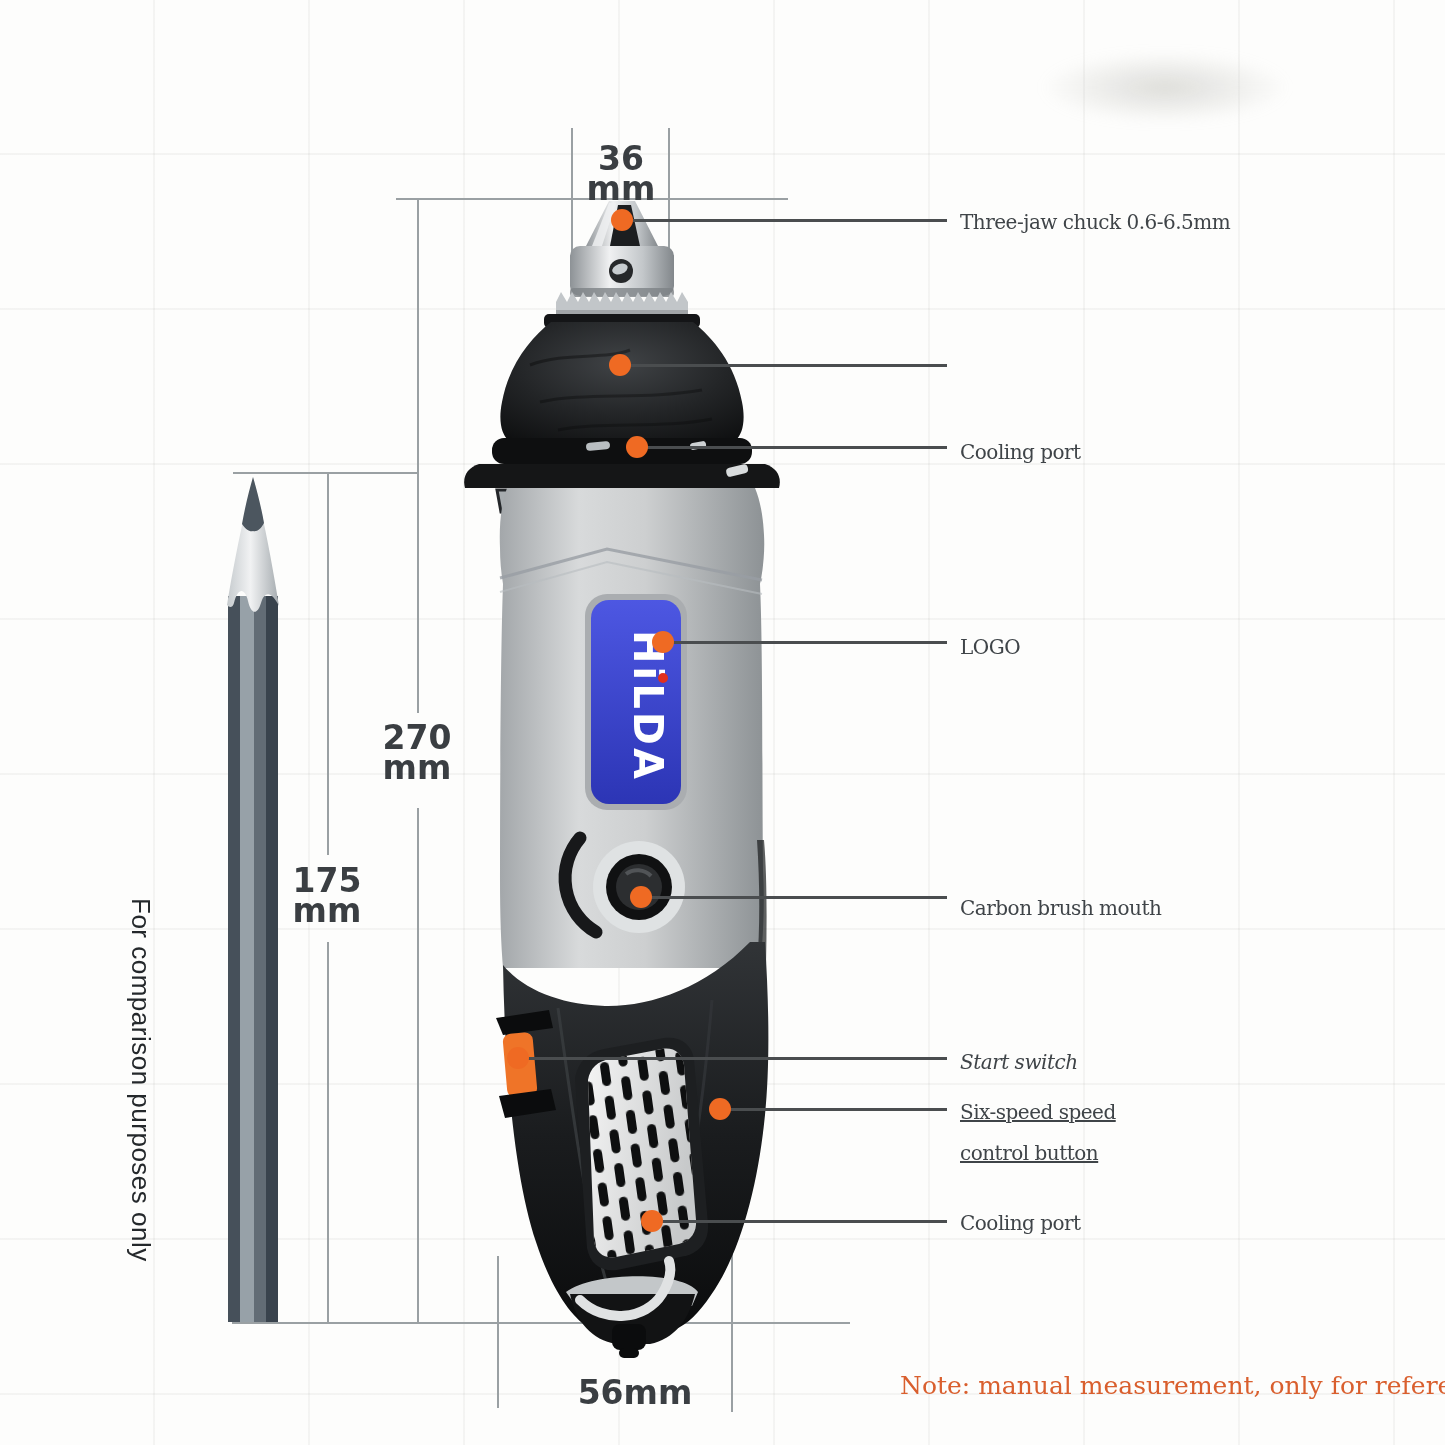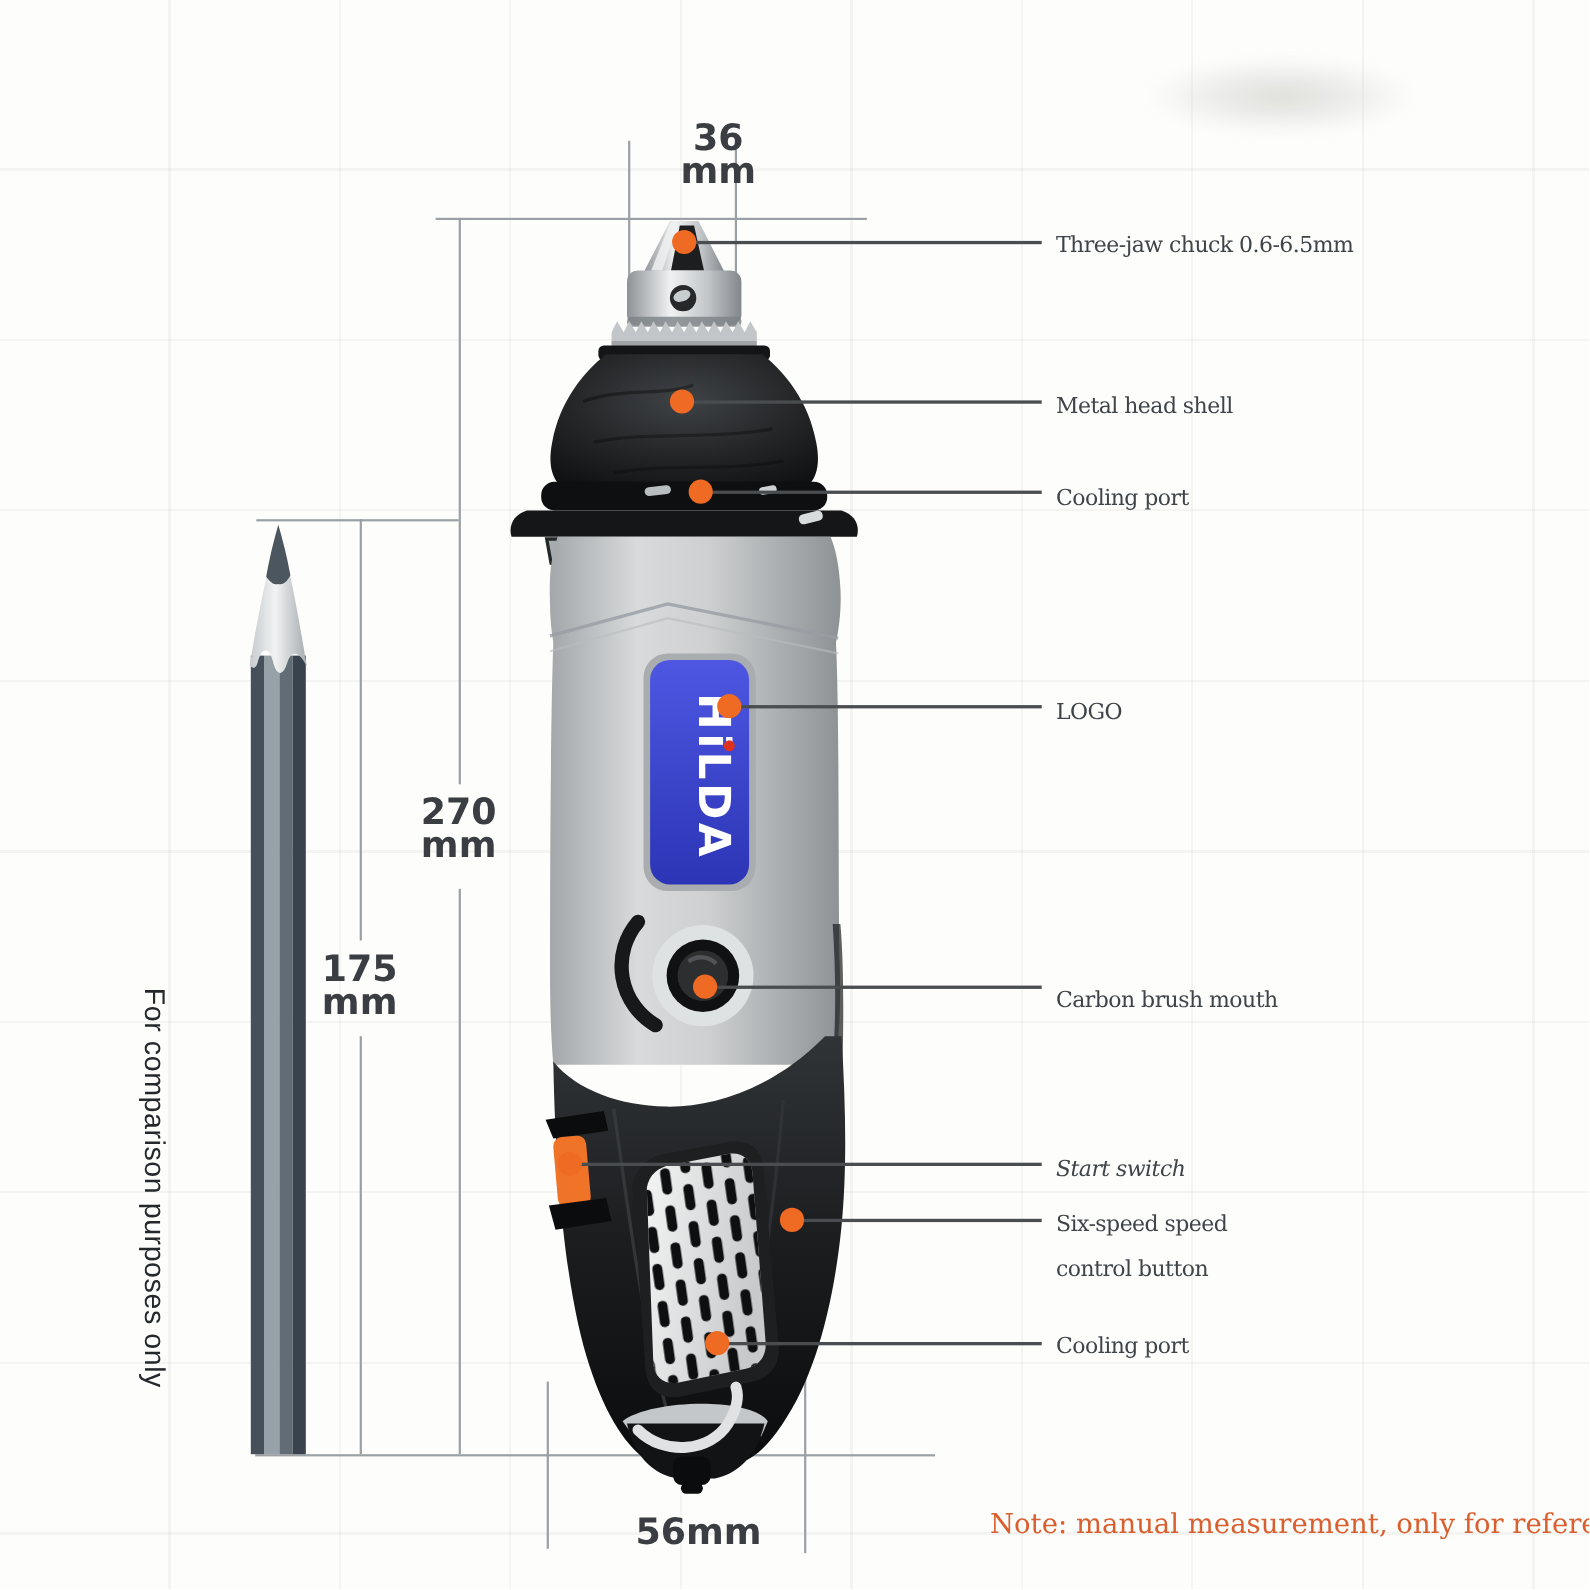--- a/index.html
+++ b/index.html
@@ -20,21 +20,21 @@
   .dlh{position:absolute;height:1.5px;background:#9aa0a3;}
   
   .dim{position:absolute;font-weight:bold;font-size:33px;line-height:30px;
     color:#3a3e42;text-align:center;letter-spacing:0;}
   
   .cl{position:absolute;height:2.5px;background:#4a4d4f;}
   .dot{position:absolute;width:22px;height:22px;border-radius:50%;background:#ef6a23;}
   
   .lbl{position:absolute;left:960px;font-family:"DejaVu Serif","Liberation Serif",serif;
     font-size:20px;color:#3f4448;white-space:nowrap;letter-spacing:-0.5px;line-height:41px;}
-  .lbl span{display:block;}
+  .lbl span{display:block;text-decoration:underline;}
   
   .logo-word{position:absolute;left:561px;top:683px;width:174px;height:46px;
     transform:rotate(90deg);text-align:center;
     font-family:"DejaVu Sans",sans-serif;font-weight:bold;font-size:40px;
     color:#ffffff;letter-spacing:3px;line-height:46px;}
   .i-dot{position:absolute;left:54px;top:3px;width:10px;height:10px;border-radius:50%;
     background:#e0301e;}
   
   .side-note{position:absolute;left:-75px;top:1097px;width:430px;height:32px;
     transform:rotate(90deg);font-family:"Liberation Sans","DejaVu Sans",sans-serif;
@@ -56,21 +56,21 @@
   <div class="dlh" style="left:396px;top:198px;width:392px;"></div>
   <div class="dlv" style="left:417px;top:198px;height:515px;"></div>
   <div class="dlv" style="left:417px;top:808px;height:514px;"></div>
   <div class="dlh" style="left:233px;top:472px;width:184px;"></div>
   <div class="dlv" style="left:327px;top:472px;height:383px;"></div>
   <div class="dlv" style="left:327px;top:942px;height:380px;"></div>
   <div class="dlh" style="left:232px;top:1322px;width:618px;"></div>
   <div class="dlv" style="left:497px;top:1256px;height:152px;"></div>
   <div class="dlv" style="left:731px;top:1168px;height:244px;"></div>
 
-  <div class="dim" style="left:571px;top:110px;width:100px;padding-left:32px;">
+  <div class="dim" style="left:571px;top:144px;width:100px;">
     <span>36</span><br>
     <span>mm</span>
   </div>
   <div class="dim" style="left:367px;top:723px;width:100px;">
     <span>270</span><br>
     <span>mm</span>
   </div>
   <div class="dim" style="left:277px;top:866px;width:100px;">
     <span>175</span><br>
     <span>mm</span>
@@ -222,21 +222,20 @@
   <div class="dot" style="left:611px;top:209px;"></div>
   <div class="dot" style="left:609px;top:354px;"></div>
   <div class="dot" style="left:626px;top:436px;"></div>
   <div class="dot" style="left:652px;top:631px;"></div>
   <div class="dot" style="left:630px;top:886px;"></div>
   <div class="dot" style="left:507px;top:1047px;"></div>
   <div class="dot" style="left:709px;top:1098px;"></div>
   <div class="dot" style="left:641px;top:1210px;"></div>
 
   <div class="lbl" style="top:202px;">Three-jaw chuck 0.6-6.5mm</div>
-  <div class="lbl" style="top:348px;">Metal head shell</div>
   <div class="lbl" style="top:432px;">Cooling port</div>
   <div class="lbl" style="top:627px;">LOGO</div>
   <div class="lbl" style="top:888px;text-align:center;">Carbon brush mouth</div>
   <div class="lbl" style="top:1042px;font-style:italic;">Start switch</div>
   <div class="lbl" style="top:1092px;">
     <span>Six-speed speed</span>
     <span>control button</span>
   </div>
   <div class="lbl" style="top:1203px;">Cooling port</div>
 

